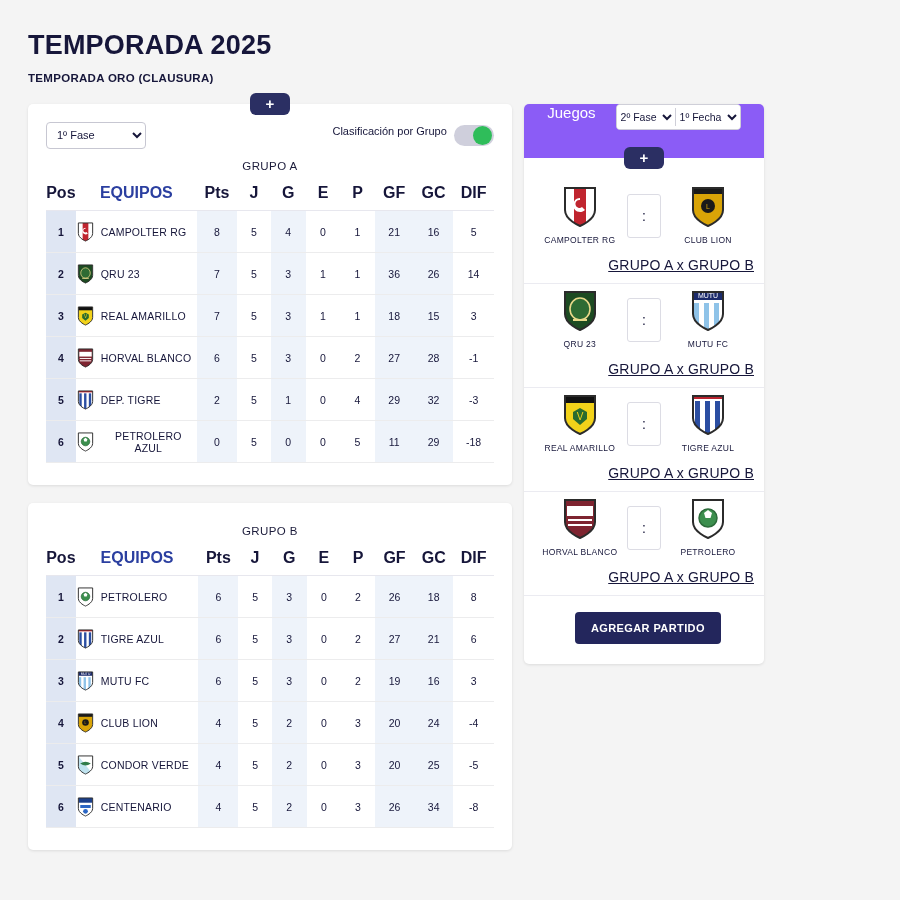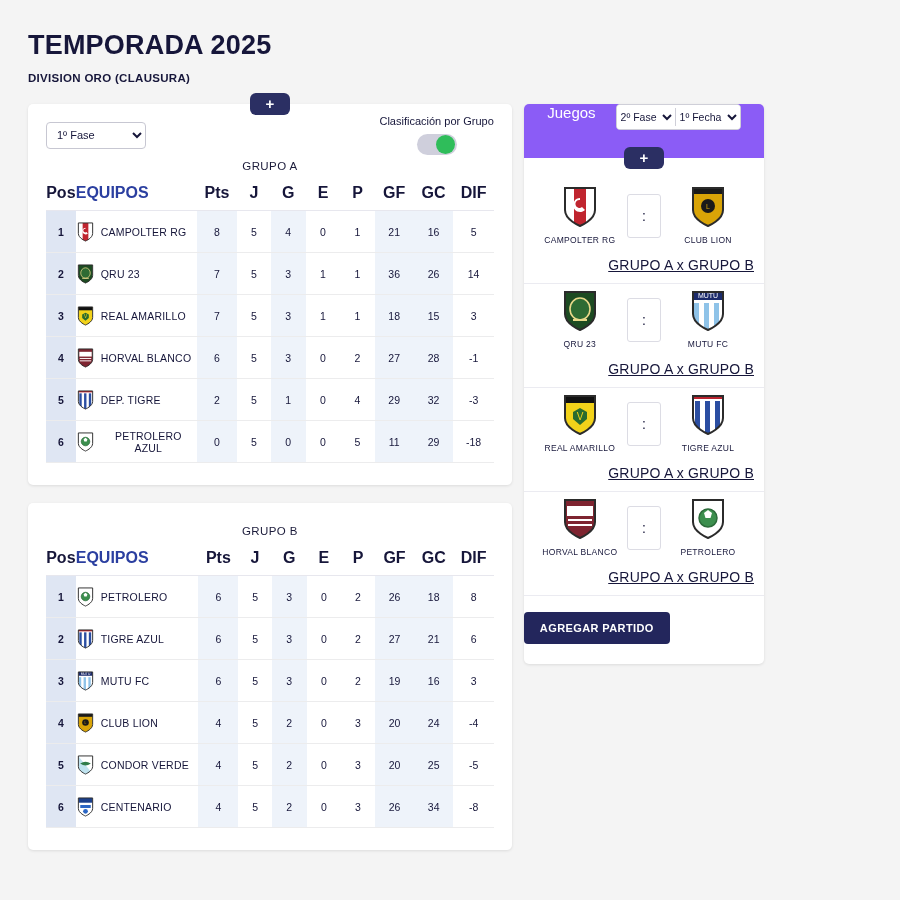--- a/index.html
+++ b/index.html
@@ -62,21 +62,21 @@
   select.phase {
     width: 100px; height: 27px;
     font-size: 11px;
     font-family: "Liberation Sans", sans-serif;
     border: 1px solid #c7c7d2;
     border-radius: 4px;
     padding-left: 6px;
     background: #fff;
     color:#16163a;
   }
-  .toggle-wrap { display:flex; align-items:center; gap: 7px; flex-direction: column; }
+  .toggle-wrap { display:flex; gap: 7px; }
   .toggle-label { font-size: 11px; color:#16163a; }
   .toggle {
     width: 40px; height: 21px; border-radius: 11px;
     background: #d9d9e2; position: relative; cursor:pointer;
   }
   .toggle.on { background: #cfcfdc; }
   .toggle .knob {
     position:absolute; top: 1px; left: 19px;
     width: 19px; height: 19px; border-radius: 50%;
     background: #2fbd5a;
@@ -93,21 +93,21 @@
   table.standings { width: 100%; border-collapse: collapse; }
   table.standings th {
     font-size: 16px;
     font-weight: bold;
     color:#16163a;
     padding: 4px 0 8px 0;
     text-align:center;
     border-bottom: 1px solid #e7e7ee;
   }
   table.standings th.pos { width: 30px; }
-  table.standings th.team { text-align:left; color:#2b3fa0; width: 140px; }
+  table.standings th.team { text-align:center; color:#2b3fa0; width: 140px; }
   table.standings td {
     font-size: 10.5px;
     text-align:center;
     height: 42px;
     border-bottom: 1px solid #ececed;
     color:#16163a;
   }
   td.pos {
     background:#dfe6f3; font-weight:bold; font-size: 10.5px; width: 30px;
   }
@@ -164,35 +164,35 @@
   .match-team .crest-big { width: 34px; height: 42px; margin: 0 auto 7px auto; }
   .match-team .nm { font-size: 8.5px; letter-spacing:.3px; color:#16163a; }
   .score-box {
     width: 34px; height: 44px;
     border: 1px solid #dcdce4; border-radius: 3px;
     display:flex; align-items:center; justify-content:center;
     font-size: 14px; color:#16163a; background:#fff;
   }
   .match-group { text-align:right; font-size: 14px; color:#16163a; margin-top: 12px; letter-spacing:.2px;text-decoration:underline; }
 
-  .add-match-wrap { padding: 16px 0 20px 0; }
+  .add-match-wrap { padding: 16px 0 20px 8px; text-align:center; }
   .add-match {
     display:inline-block;
     background:#23265c; color:#fff;
     font-size: 11px; font-weight: bold; letter-spacing:.4px;
     padding: 10px 16px; border-radius: 4px; cursor:pointer;
   }
 </style>
 </head>
 <body>
 
 <div class="page">
 
   <div class="season-title">TEMPORADA 2025</div>
-  <div class="season-sub">DIVISION ORO (CLAUSURA)</div>
+  <div class="season-sub">TEMPORADA ORO (CLAUSURA)</div>
 
   <div class="columns">
 
     <div class="left-col">
 
       <div class="card card-a">
         <div class="plus-btn">+</div>
 
         <div class="toprow">
           <select class="phase">

